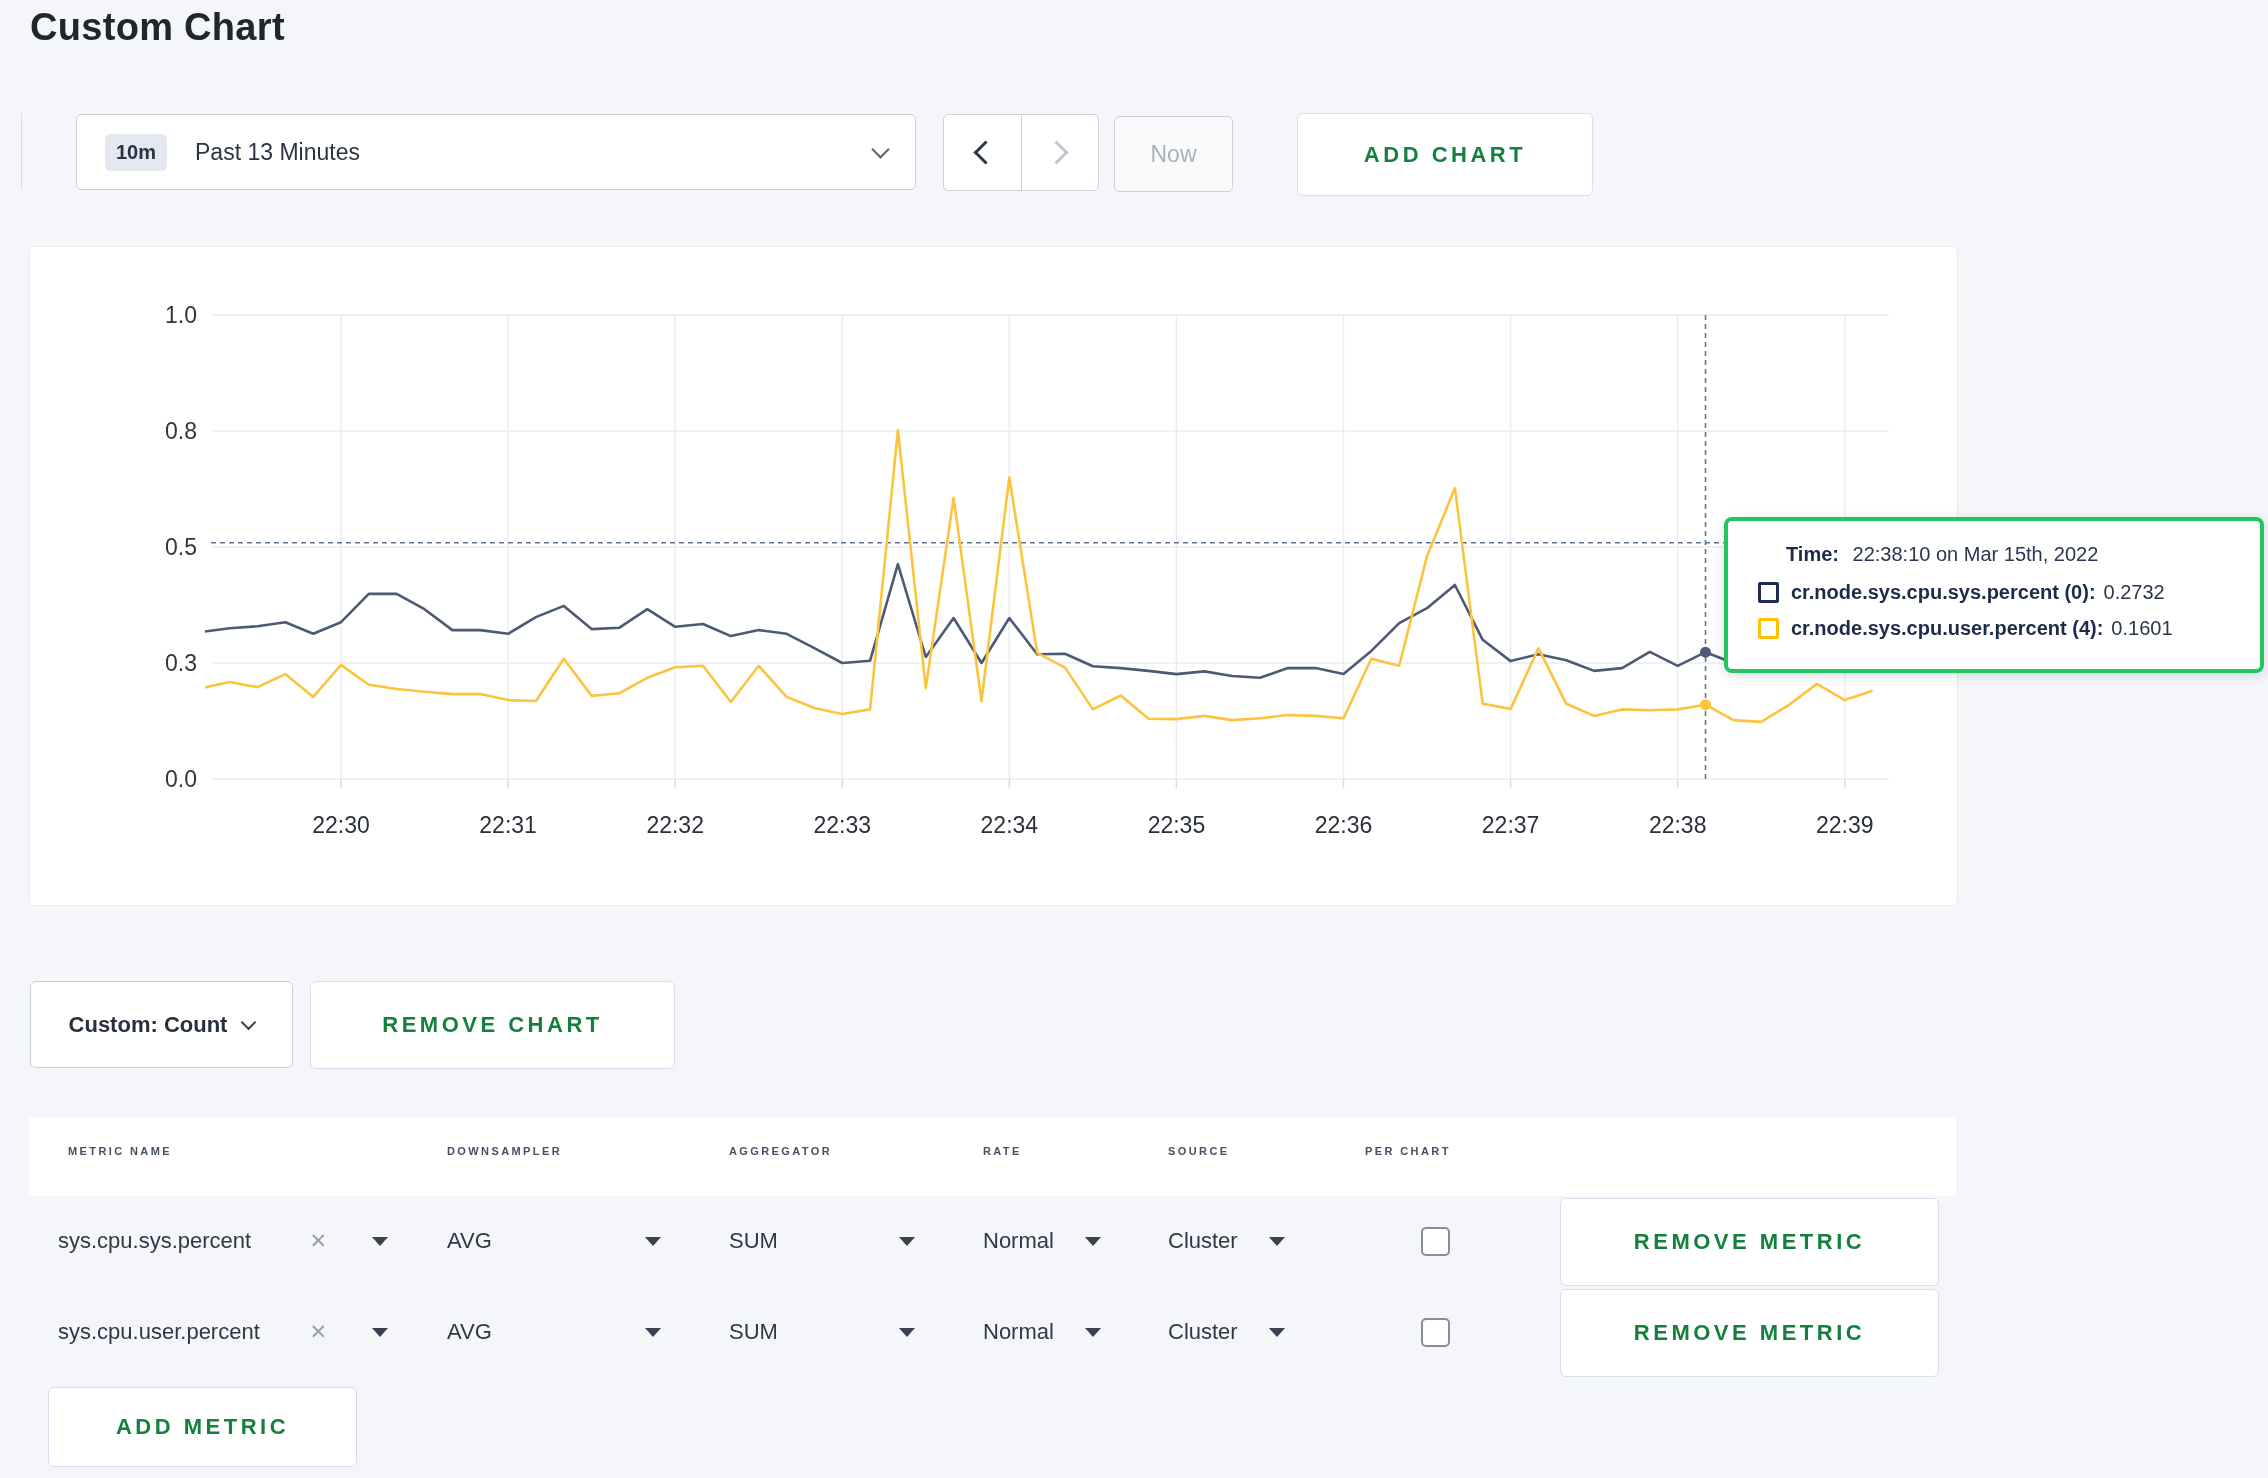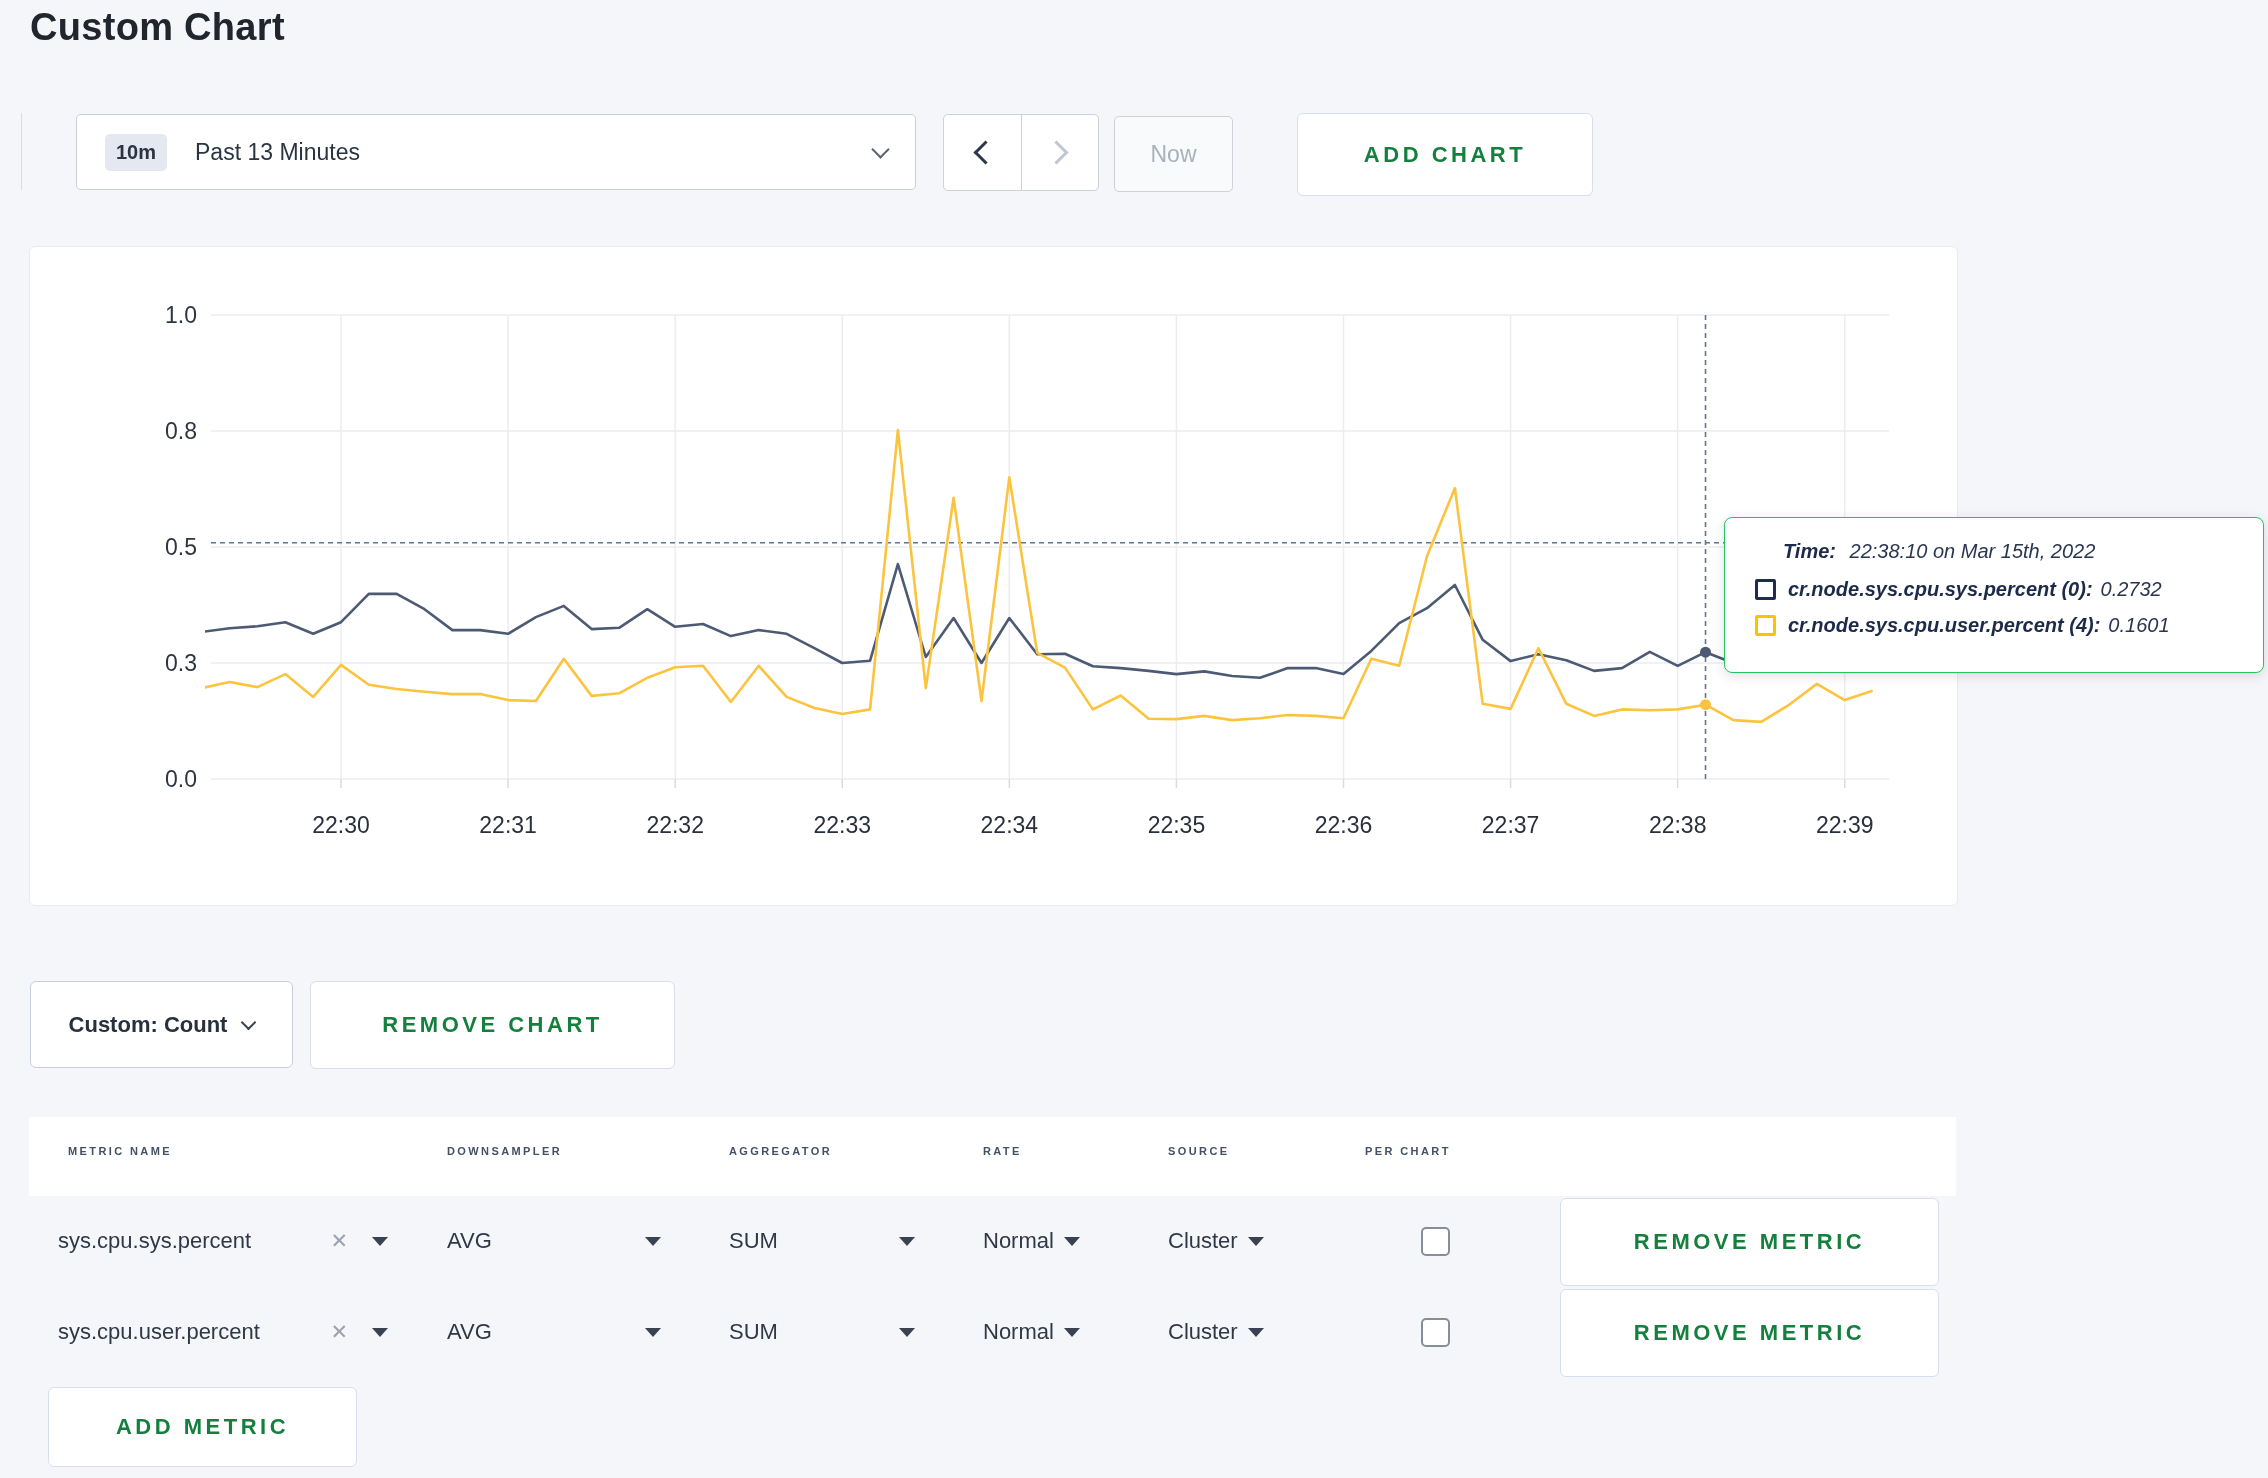--- a/index.html
+++ b/index.html
@@ -39,41 +39,41 @@
     color:#15803d;font-weight:bold;letter-spacing:3.5px;font-size:22px;
     display:flex;align-items:center;justify-content:center;cursor:pointer;
   }
   #add-chart-button{left:1297px;top:113px;width:294px;height:81px;}
   
   #chart-card{left:29px;top:246px;width:1927px;height:658px;background:#fff;
     border:1px solid #e9ebf1;border-radius:6px;overflow:visible;}
   #chart-svg{position:absolute;left:0;top:0;}
   #chart-tooltip{
     position:absolute;left:1694px;top:270px;width:540px;height:156px;
-    background:#fff;border:1px solid #22c55e;border-radius:8px;
+    background:#fff;border:4px solid #22c55e;border-radius:8px;
     box-shadow:0 3px 12px rgba(20,30,60,.13);z-index:5;
-    padding:22px 30px;box-sizing:border-box;font-size:20px;color:#243047;font-style:italic;
+    padding:22px 30px;box-sizing:border-box;font-size:20px;color:#243047;
   }
   .tt-time-row{margin-left:28px;margin-bottom:15px;}
   .tt-label{font-weight:bold;color:#1d2b4a;}
   .tt-value{margin-left:8px;color:#2a3550;}
   .tt-row{display:flex;align-items:center;margin-bottom:13px;}
   .swatch{width:15px;height:15px;border:3px solid #1e2c51;border-radius:2px;
     background:#fff;margin-right:12px;flex:none;}
   
   #units-button{left:30px;top:981px;width:261px;height:85px;background:#fff;
     border:1px solid #c9cfd9;border-radius:6px;display:flex;align-items:center;
     justify-content:center;gap:16px;font-size:22px;font-weight:bold;color:#27303d;cursor:pointer;}
   .chev.small{width:9px;height:9px;border-color:#3a4252;margin-top:-4px;}
   #remove-chart-button{left:310px;top:981px;width:363px;height:86px;}
   
   #table-header{left:29px;top:1117px;width:1927px;height:79px;background:#fff;}
   .th{position:absolute;top:28px;font-size:11px;font-weight:bold;letter-spacing:2.4px;color:#445063;}
   .mrow{position:absolute;left:29px;width:1927px;height:86px;}
-  .cell{position:absolute;top:0;height:86px;display:flex;align-items:center;font-size:22px;color:#2f3847;}
+  .cell{position:absolute;top:0;height:86px;display:flex;align-items:center;font-size:22px;color:#2f3847;gap:21px;}
   .caret{width:0;height:0;border-left:8px solid transparent;border-right:8px solid transparent;
     border-top:9px solid #3a4252;display:inline-block;}
   .close-x{color:#9aa2ad;font-size:21px;cursor:pointer;}
   .checkbox{position:absolute;width:25px;height:25px;background:#fff;border:2px solid #878e98;
     border-radius:5px;top:29px;left:1392px;cursor:pointer;}
   .remove-metric-button{position:absolute;left:1531px;top:0;width:377px;height:86px;}
   #add-metric-button{left:48px;top:1387px;width:307px;height:78px;}
 </style>
 </head>
 <body>

